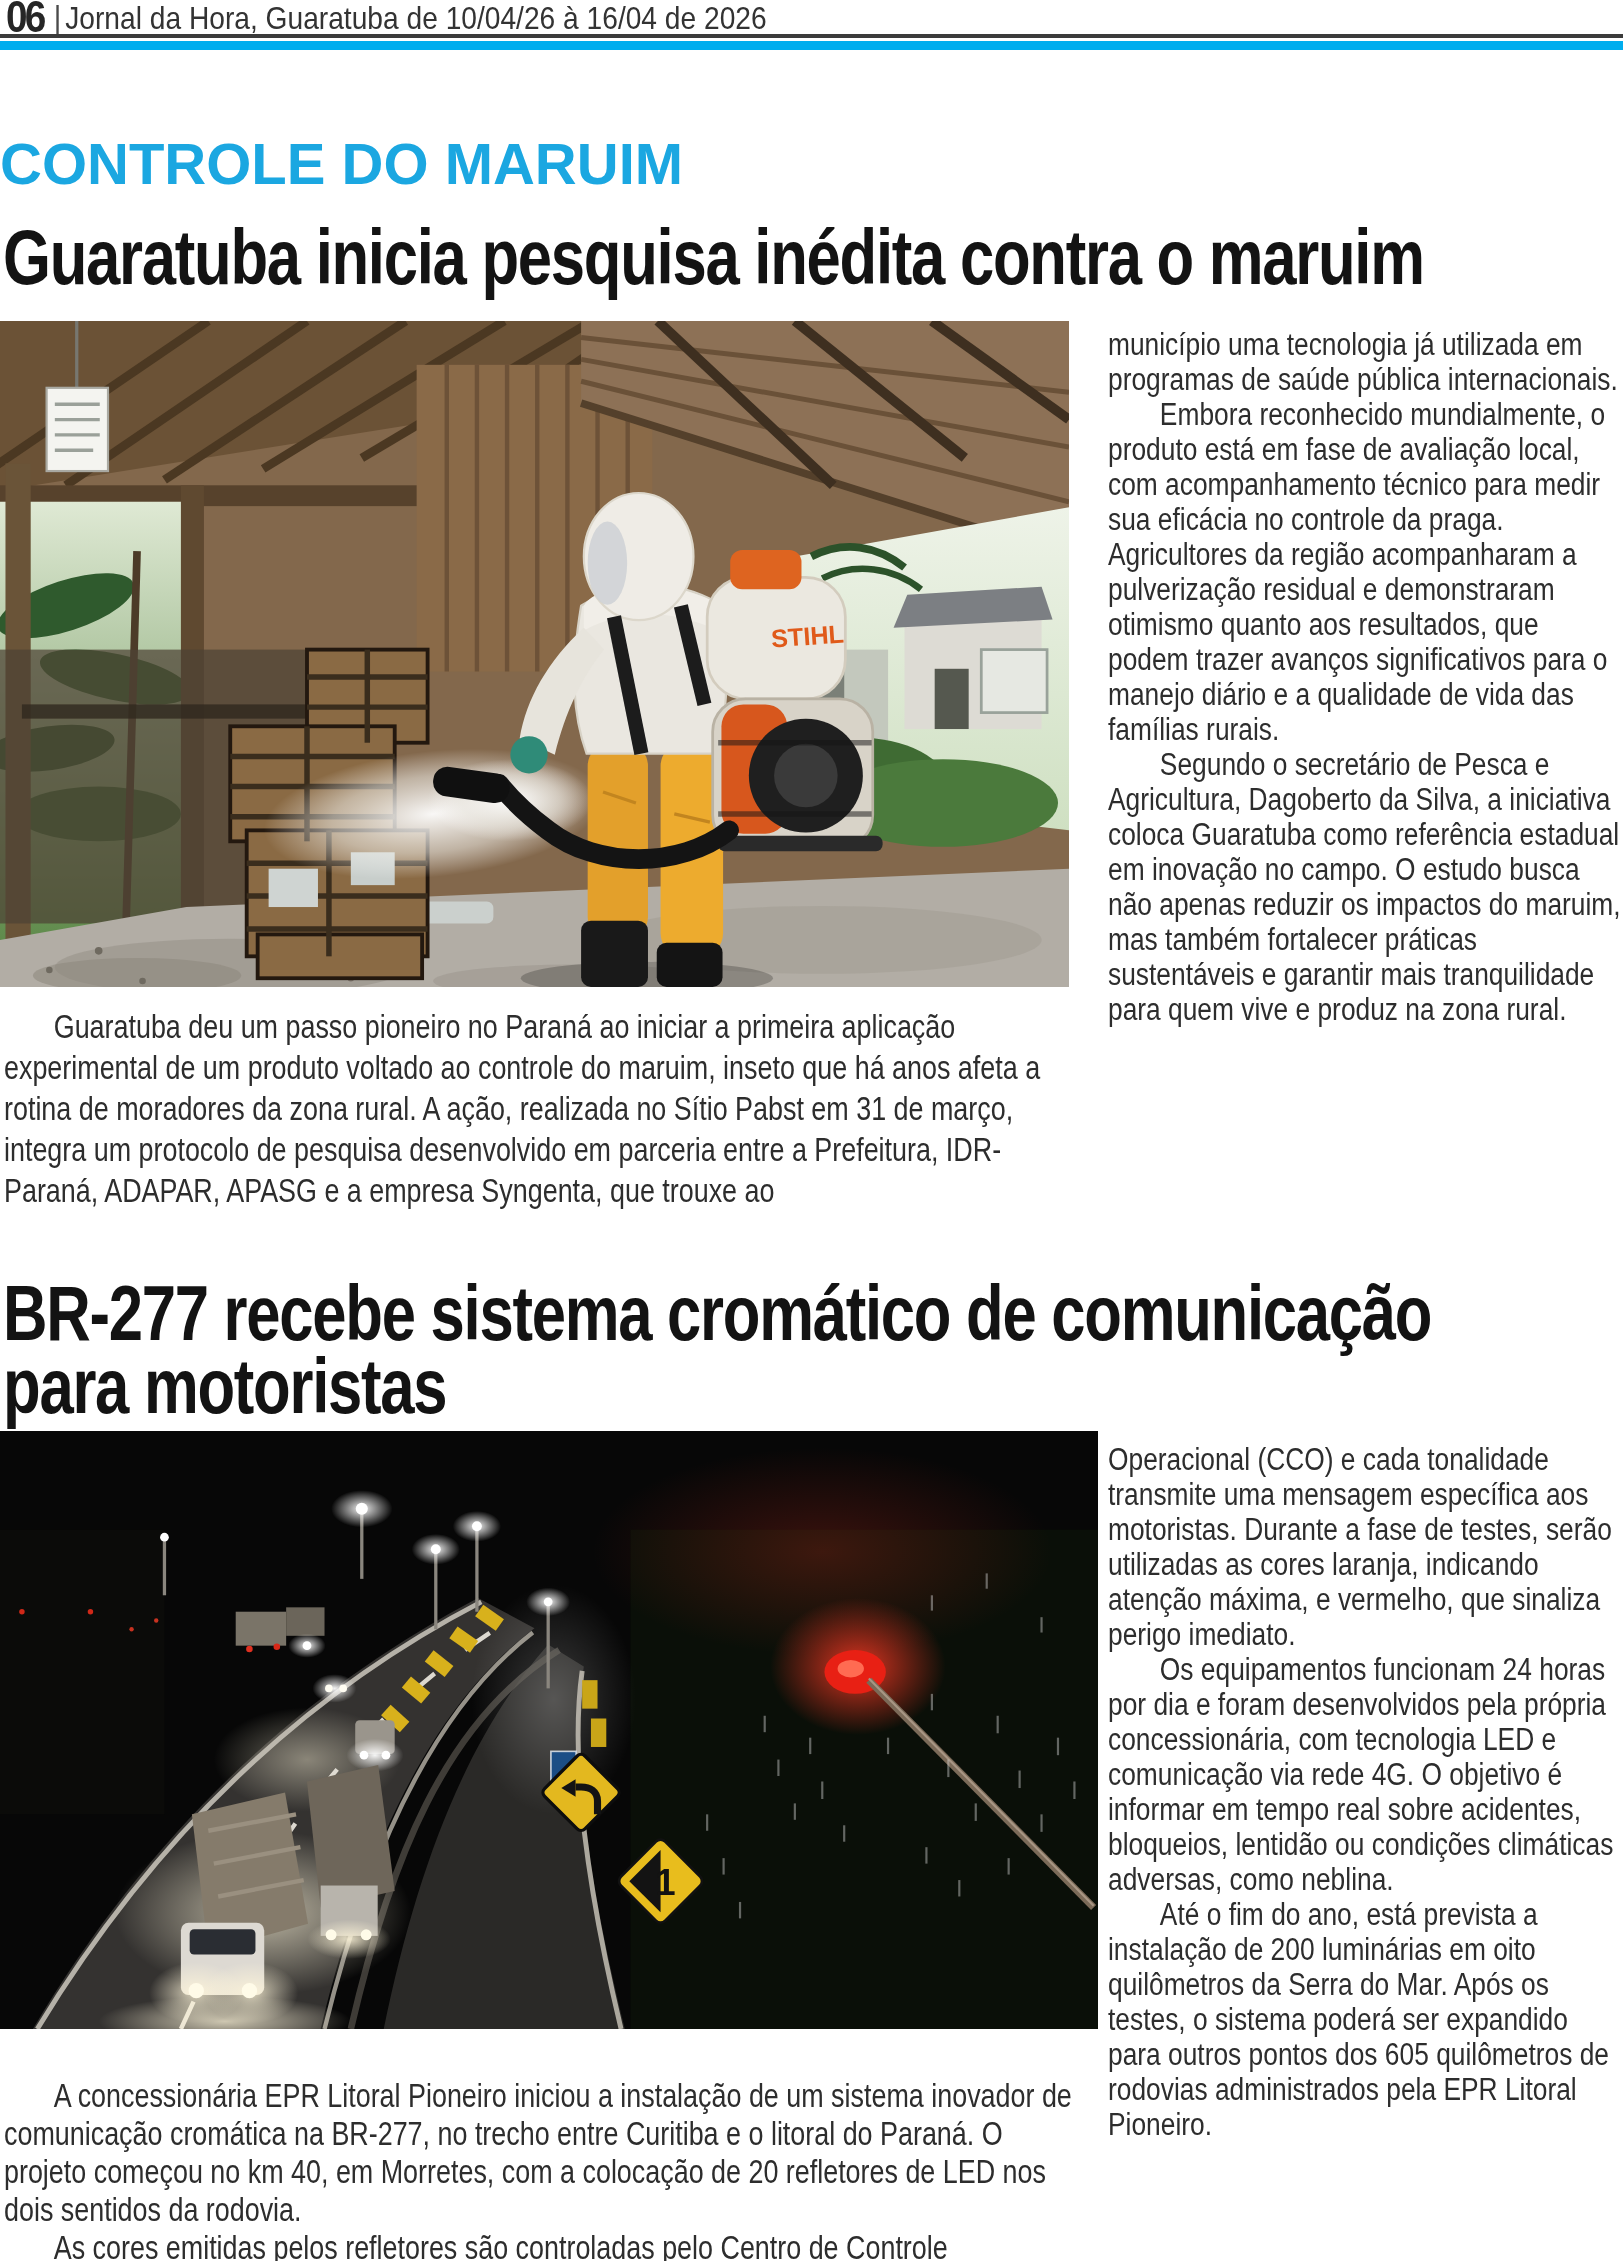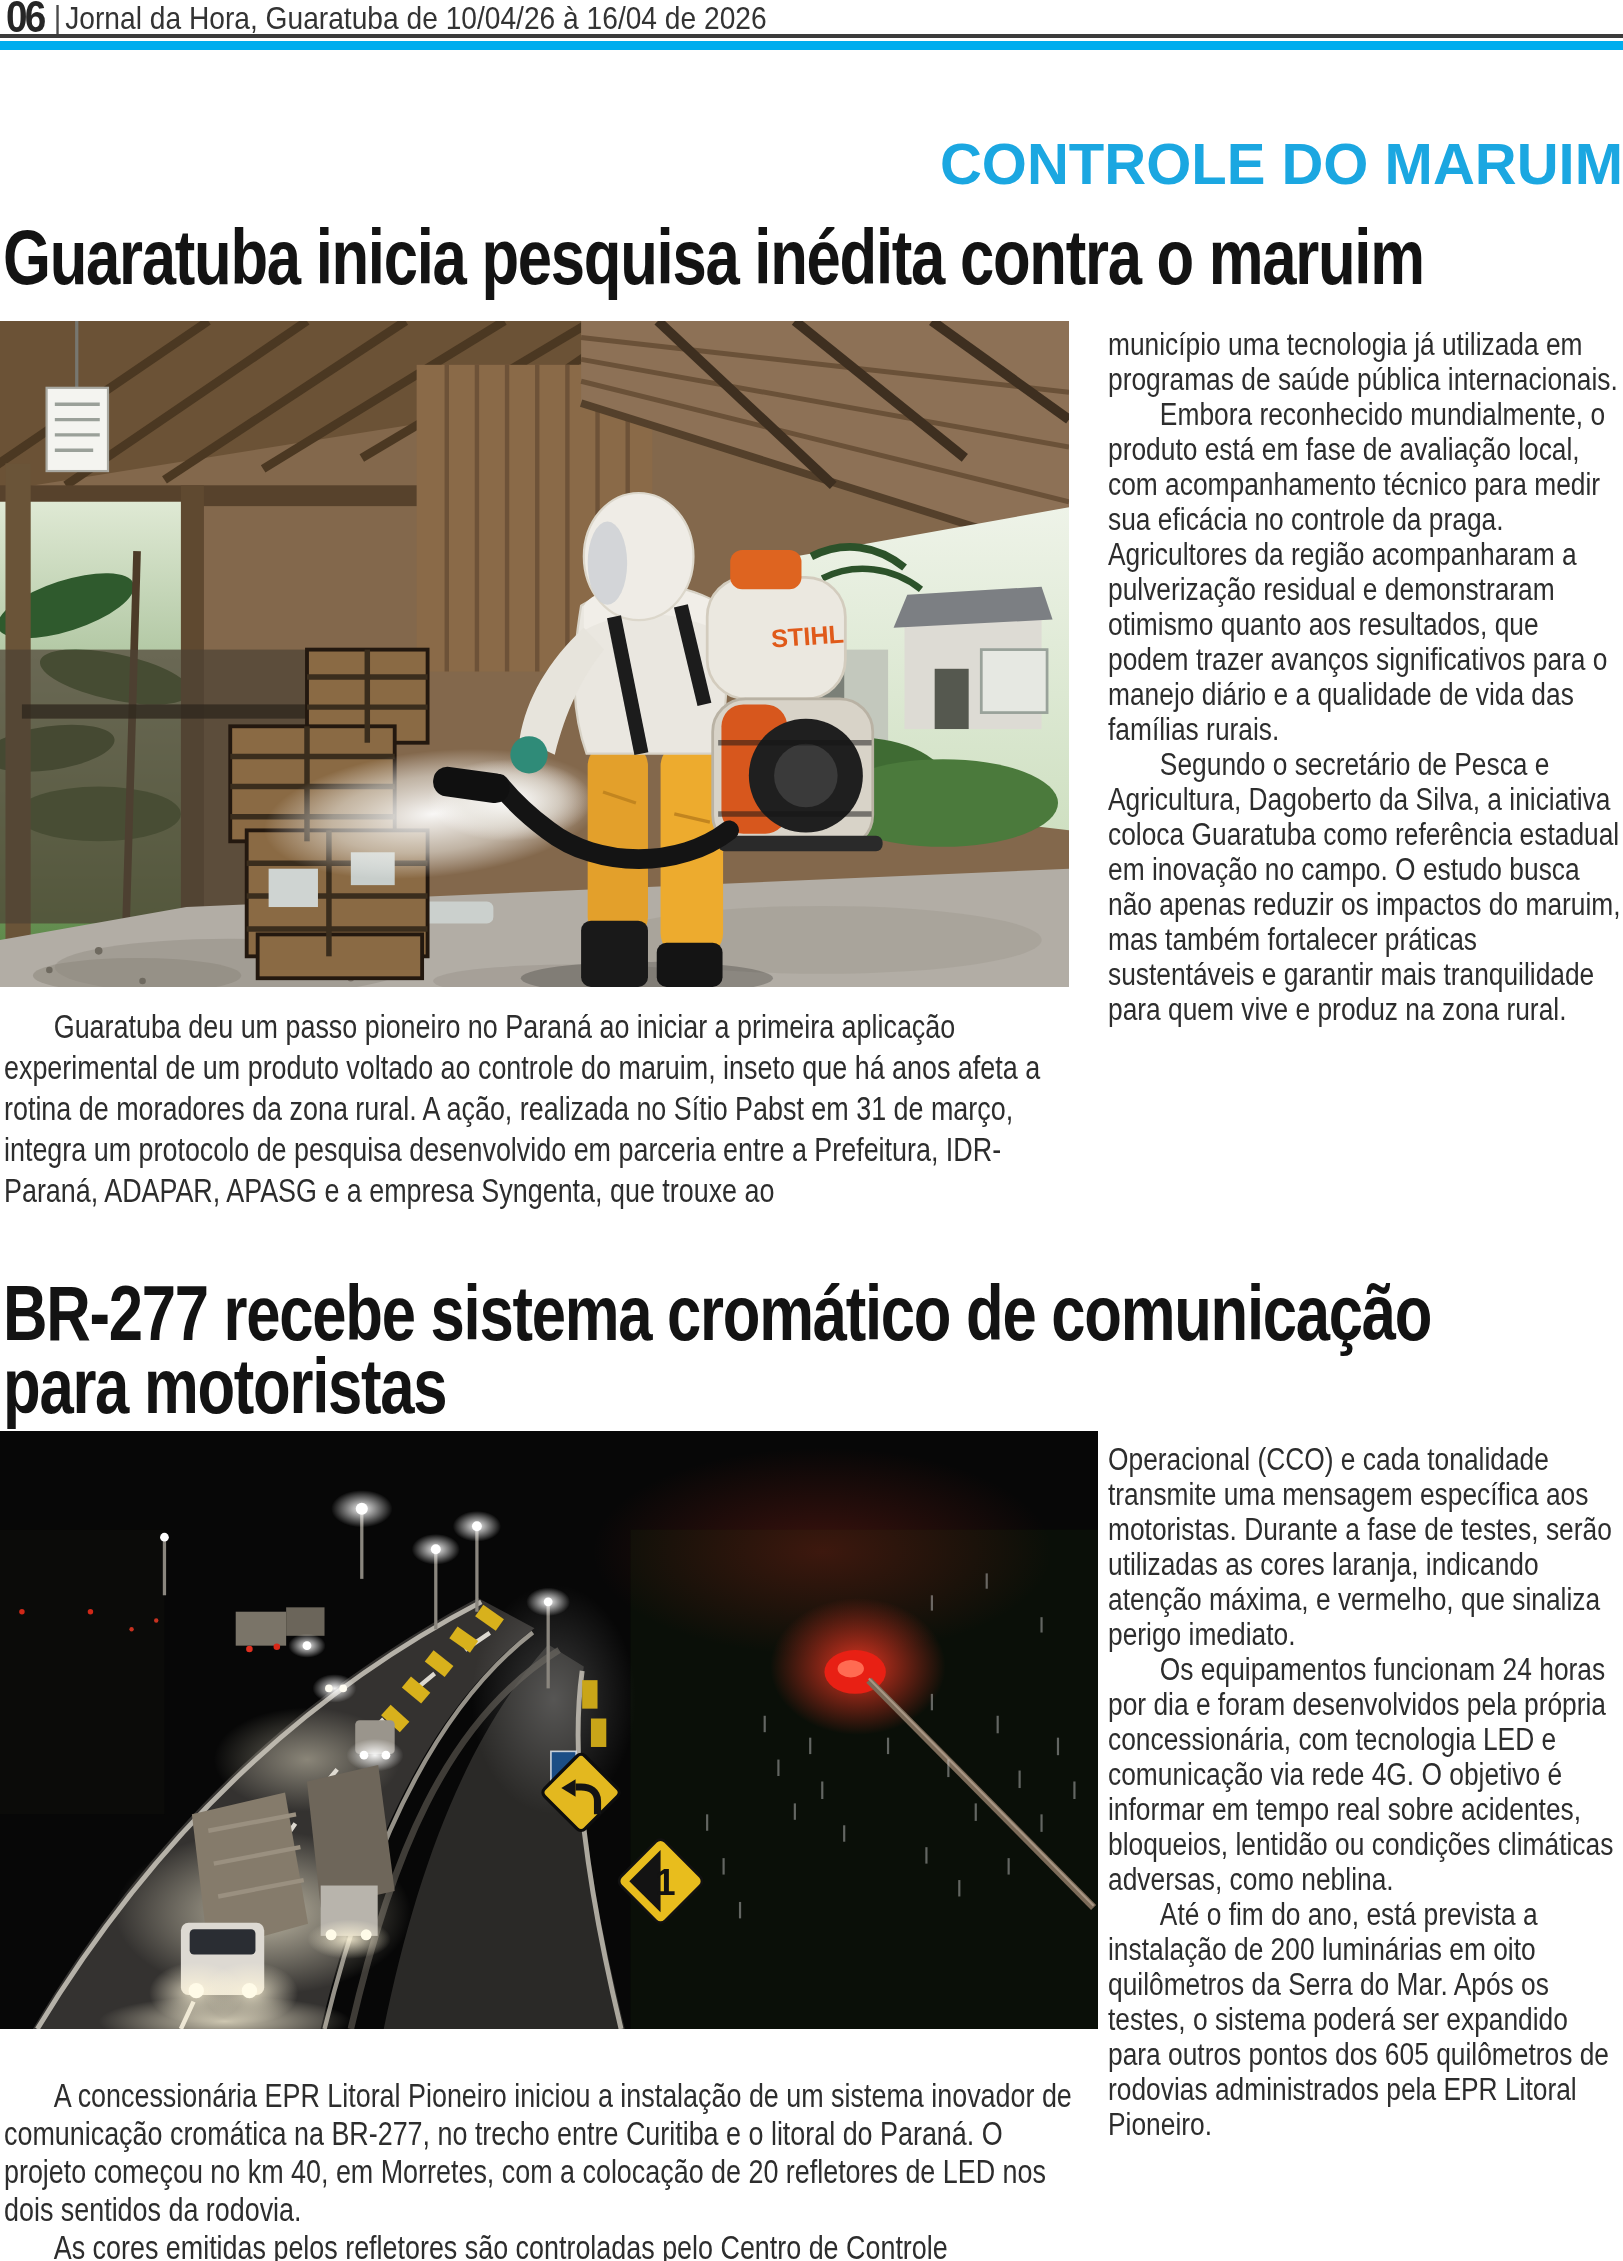--- a/index.html
+++ b/index.html
@@ -9,21 +9,21 @@
   }
   .abs{position:absolute;}
   
   .hdr{left:5.5px;top:0px;display:flex;align-items:flex-start;transform:scaleX(.88);transform-origin:0 0;white-space:nowrap;}
   .pageno{font-size:44px;font-weight:bold;color:#262626;letter-spacing:-3.3px;line-height:34px;}
   .mast-div{font-size:33px;font-weight:400;color:#4a4a4a;margin-left:12px;line-height:36px;}
   .mast{font-size:32px;color:#333333;margin-left:4.4px;line-height:37px;}
   .rule-dark{left:0;top:34px;width:1623px;height:4.4px;background:#3B3B3B;}
   .rule-cyan{left:0;top:41px;width:1623px;height:8.8px;background:#00ADEE;}
   
-  .kicker{left:0;top:130px;width:1623px;text-align:right;font-size:58px;font-weight:bold;color:#1BA7E1;letter-spacing:0px;}
+  .kicker{left:0;top:130px;width:1623px;text-align:left;font-size:58px;font-weight:bold;color:#1BA7E1;letter-spacing:0px;}
   .h1a{left:3.3px;top:217px;width:2055px;font-size:78px;font-weight:bold;color:#131313;
        transform:scaleX(.79);transform-origin:0 0;letter-spacing:-1.6px;white-space:nowrap;line-height:1.05;}
   .h2a{left:3.3px;top:1277px;width:2055px;font-size:78px;font-weight:bold;color:#131313;
        transform:scaleX(.79);transform-origin:0 0;letter-spacing:-1.6px;line-height:73px;}
   .h2a div{white-space:nowrap;}
   
   .lead1{left:4.4px;top:1006px;width:1315px;transform:scaleX(.815);transform-origin:0 0;
          font-size:33px;line-height:41px;color:#2d2d2d;}
   .lead2{left:4.4px;top:2077px;width:1315px;transform:scaleX(.815);transform-origin:0 0;
          font-size:33px;line-height:38px;color:#2d2d2d;}

